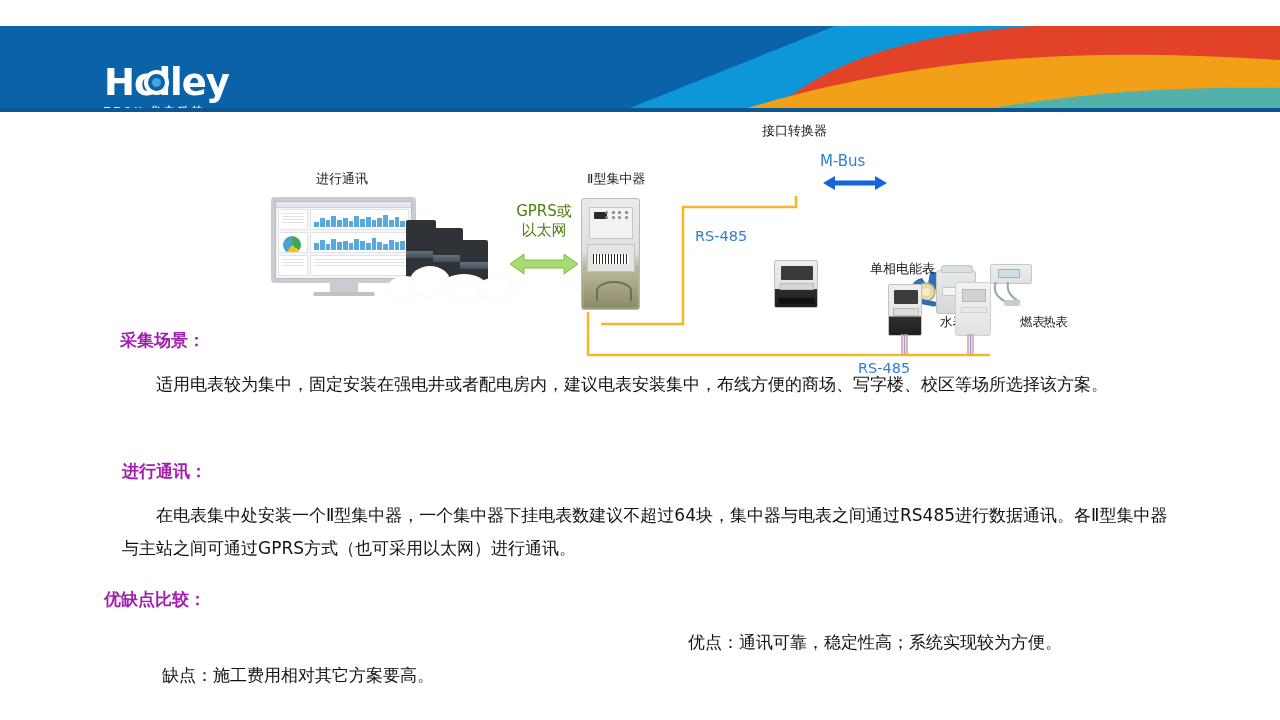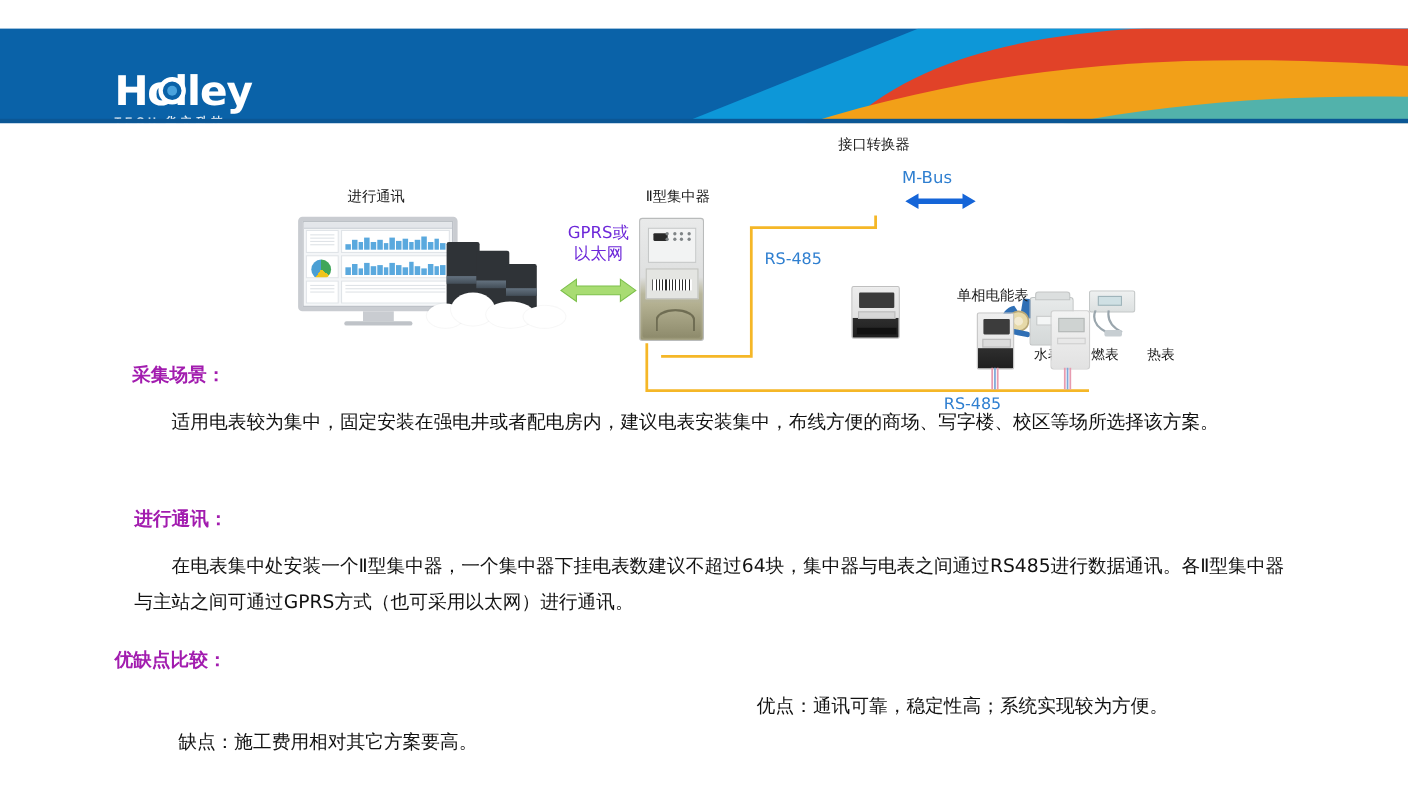--- a/index.html
+++ b/index.html
@@ -60,21 +60,21 @@
 
   .d-label{
     position:absolute;font-size:13px;color:#1a1a1a;white-space:nowrap;
     font-family:"DejaVu Sans","Liberation Sans",sans-serif;
   }
   .d-label-small{
     position:absolute;font-size:12.5px;color:#1a1a1a;white-space:nowrap;
     font-family:"DejaVu Sans","Liberation Sans",sans-serif;
   }
   .d-net{
-    position:absolute;font-size:15px;color:#6d28d9;white-space:nowrap;
+    position:absolute;font-size:15px;color:#4d7c0f;white-space:nowrap;
     font-family:"DejaVu Sans","Liberation Sans",sans-serif;line-height:19px;
     text-align:center;
   }
   .d-rs{
     position:absolute;font-size:14.5px;color:#2f7fd0;white-space:nowrap;
     font-family:"DejaVu Sans","Liberation Sans",sans-serif;
   }
   .d-mbus{
     position:absolute;font-size:15px;color:#2f7fd0;white-space:nowrap;
     font-family:"DejaVu Sans","Liberation Sans",sans-serif;
@@ -401,21 +401,21 @@
       <circle cx="22" cy="24" r="4" fill="#f2ead0"></circle>
       <path d="M10,32 L30,36" stroke="#2f6fb5" stroke-width="5" stroke-linecap="round"></path>
     </svg>
   </div>
   <div class="d-label-small abs" style="left:940px;top:202px;">水表</div>
 
   <div class="gasmeter">
     <div class="gm-top"></div>
     <div class="gm-disp"></div>
   </div>
-  <div class="d-label-small abs" style="left:992px;top:202px;">燃表</div>
+  <div class="d-label-small abs" style="left:992px;top:202px;padding-left:28px;">燃表</div>
 
   <div class="heatmeter">
     <div class="hm-body">
       <div class="hm-disp"></div>
     </div>
     <svg width="50" height="32" viewBox="0 0 50 32" style="position:absolute;left:0;top:18px;">
       <path d="M10,0 C6,10 12,16 20,20" stroke="#9aa6ad" stroke-width="2" fill="none"></path>
       <path d="M22,0 C20,10 26,16 34,20" stroke="#9aa6ad" stroke-width="2" fill="none"></path>
       <rect x="18" y="18" width="16" height="6" rx="2" fill="#c7ced2"></rect>
     </svg>

